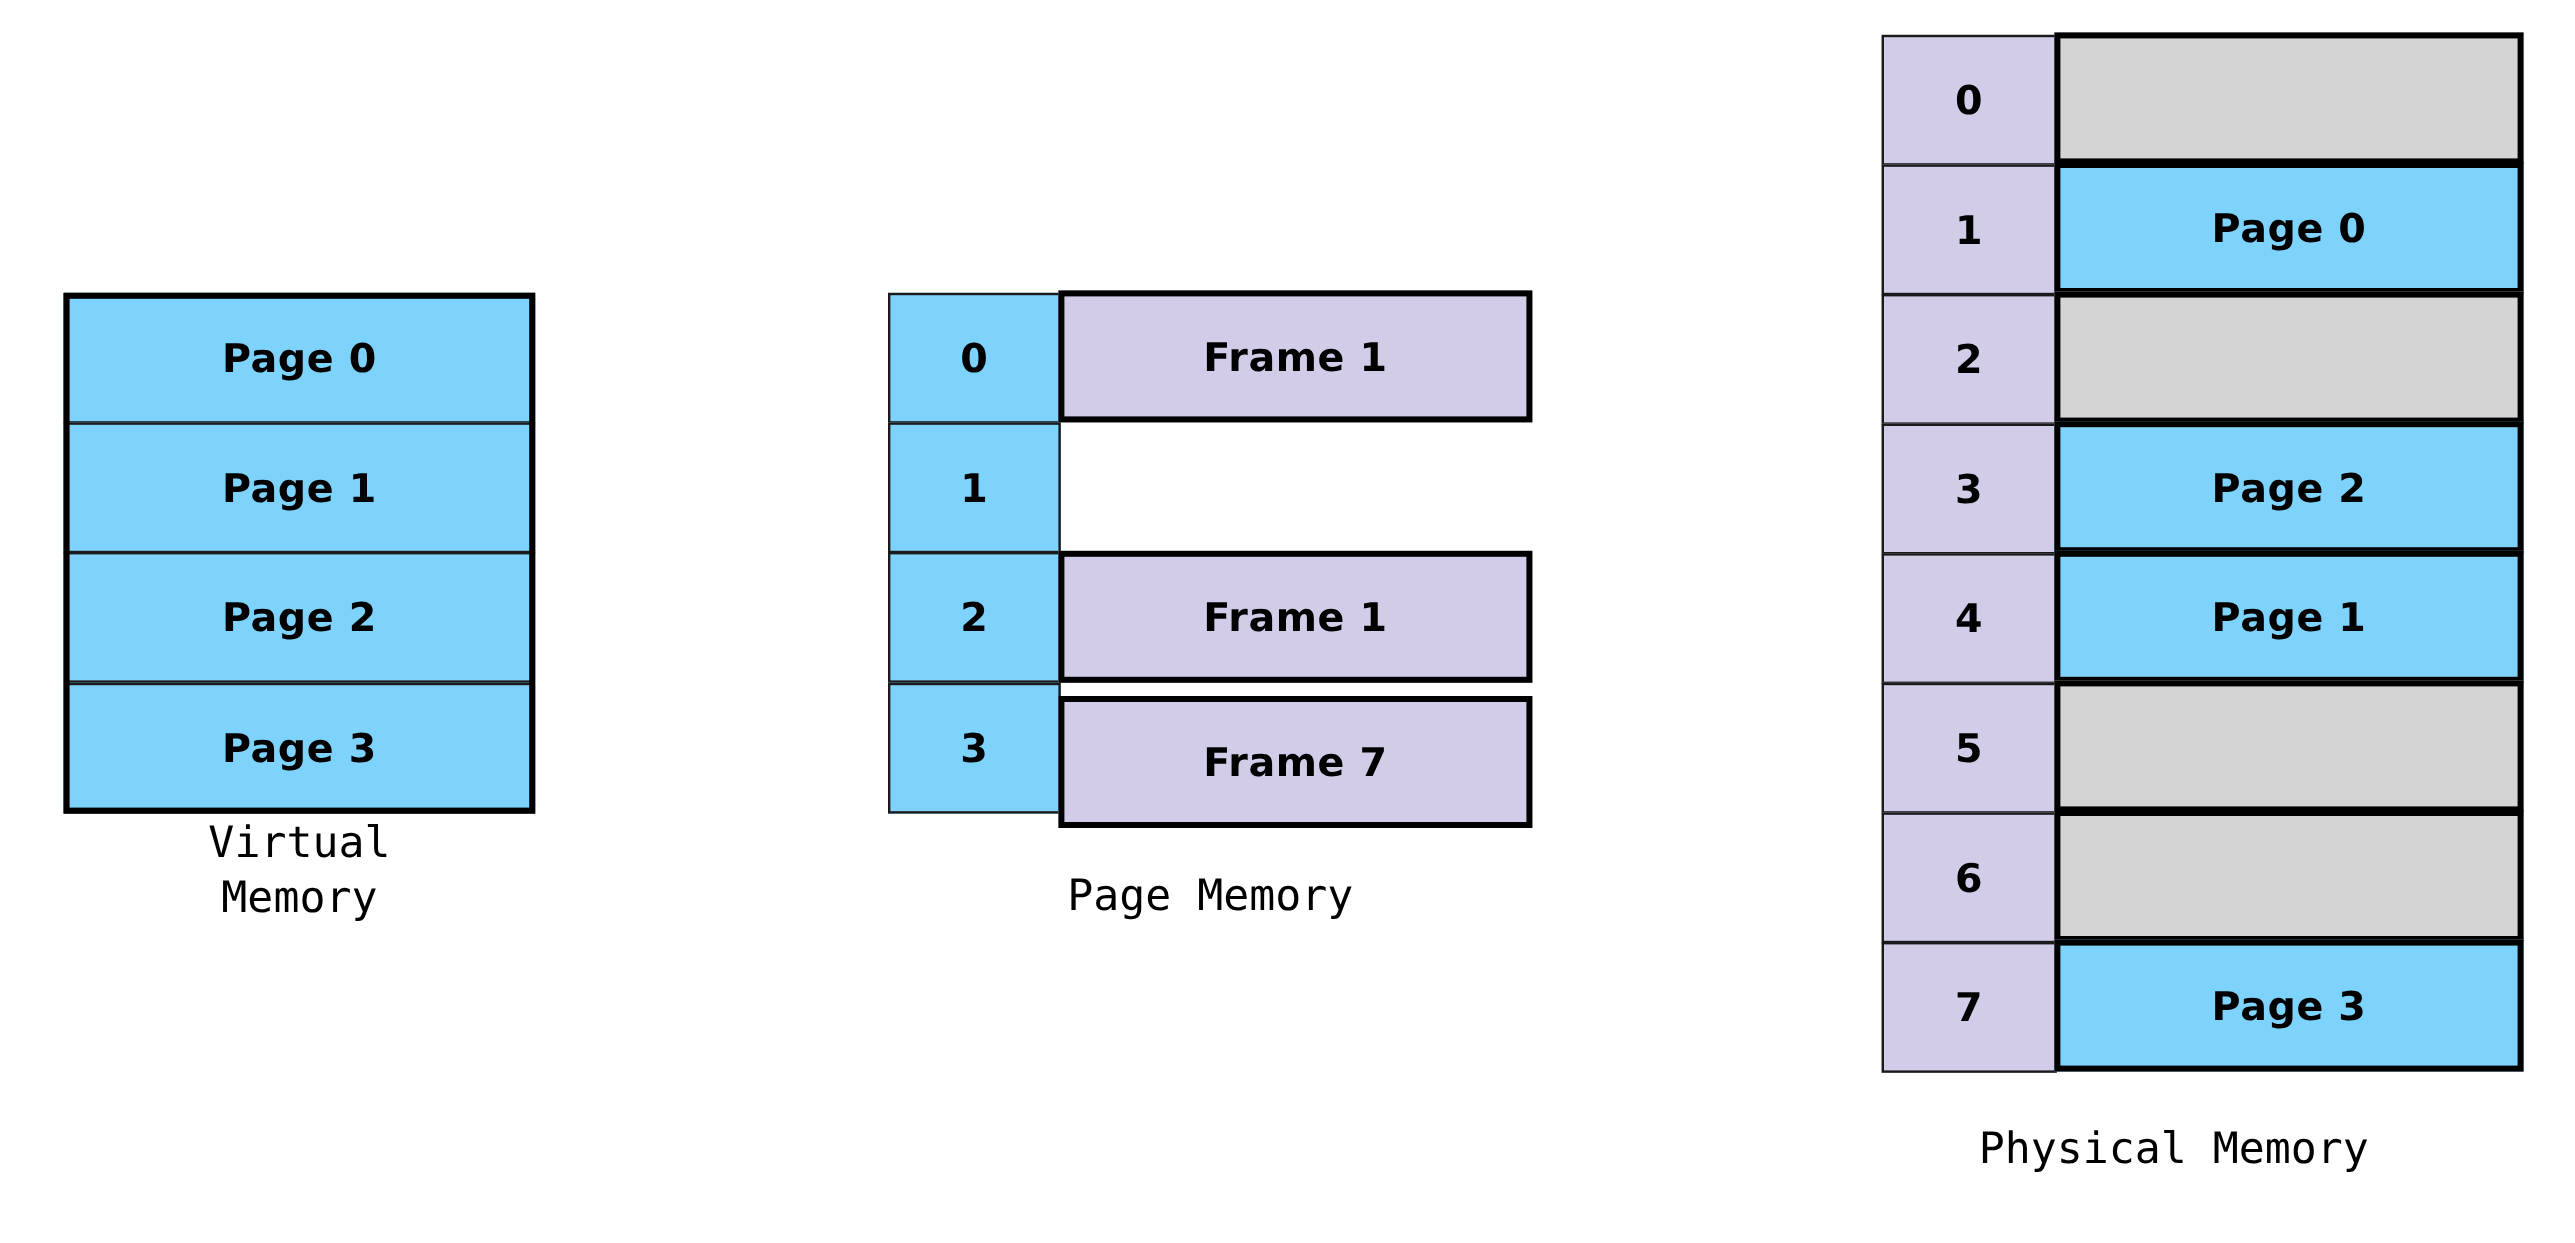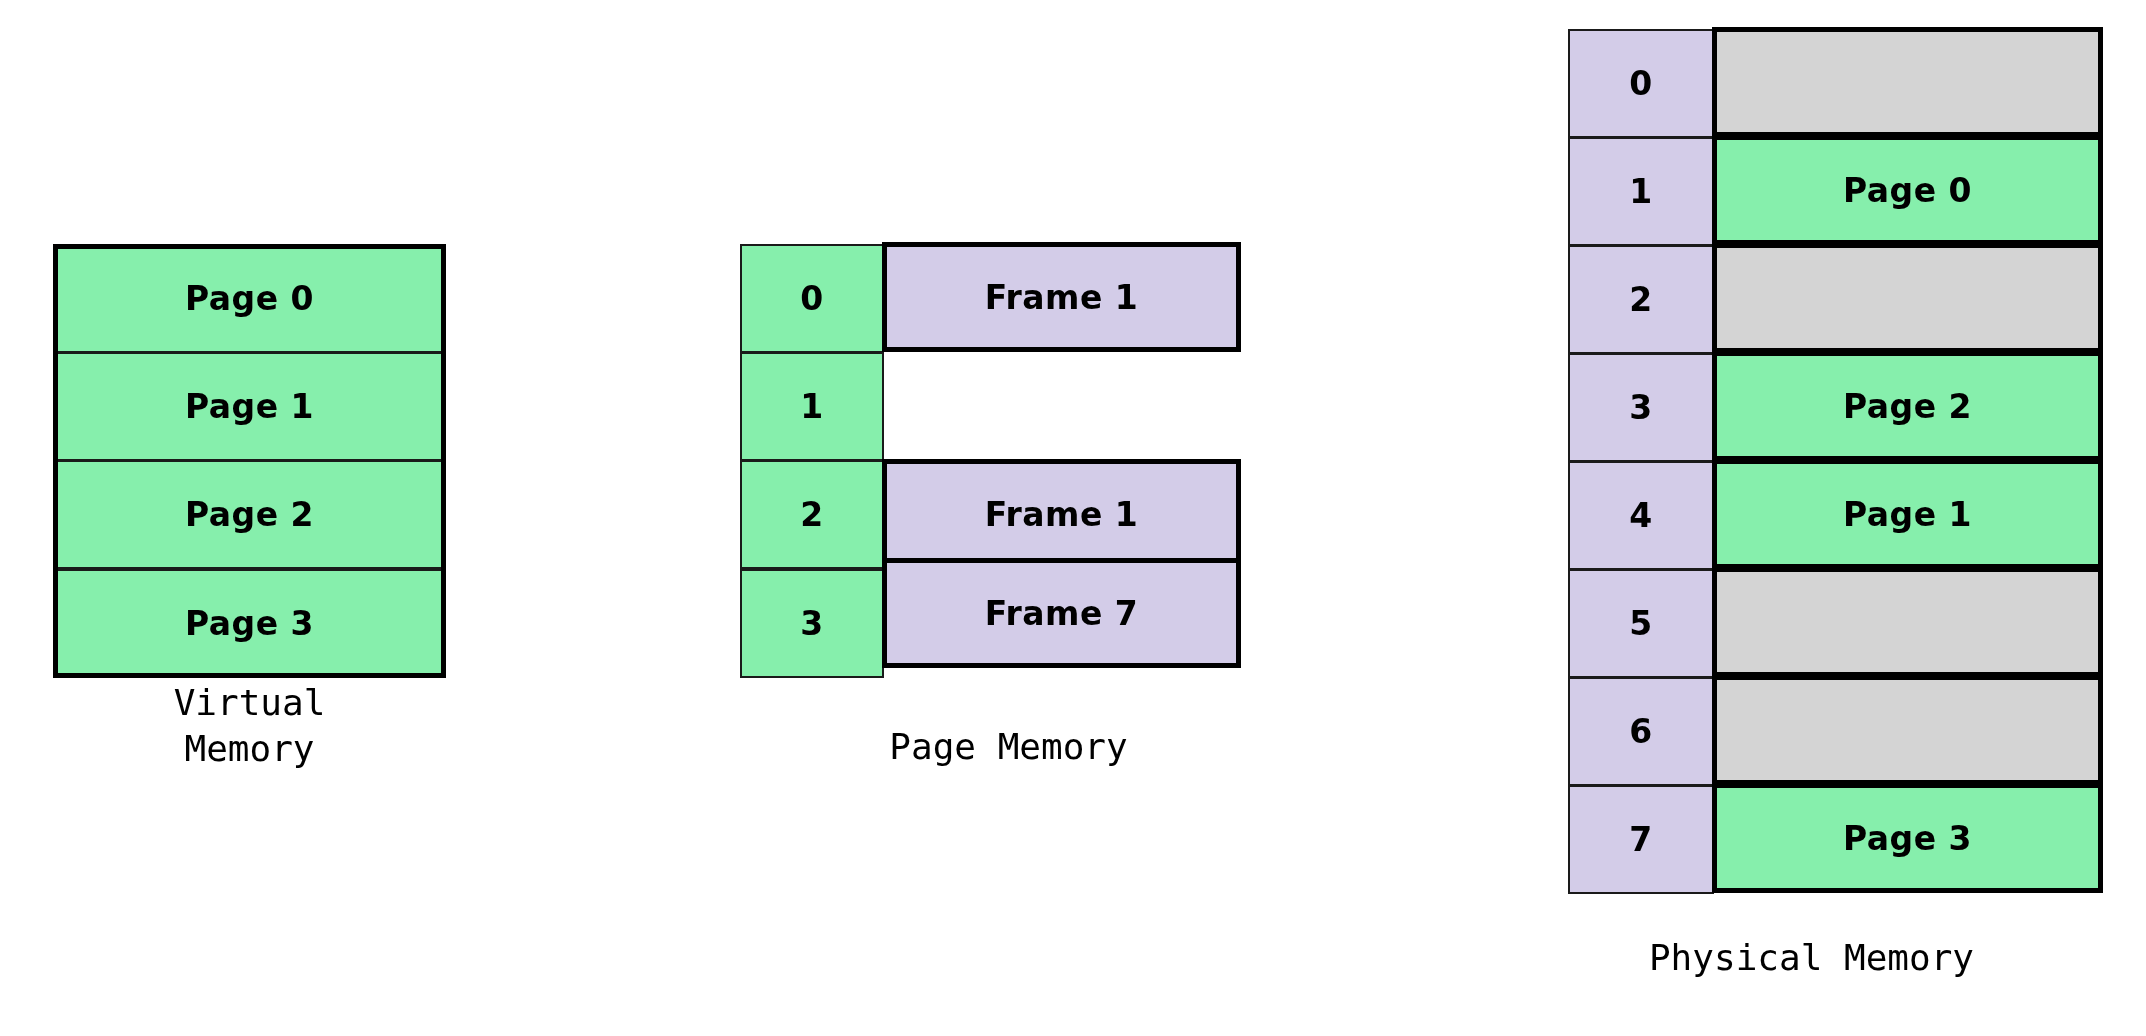--- a/index.html
+++ b/index.html
@@ -27,21 +27,21 @@
     align-items: center;
     justify-content: center;
     font-family: "DejaVu Sans", sans-serif;
     font-weight: bold;
     color: #000000;
     letter-spacing: 0.5px;
     white-space: pre;
   }
 
   
-  .fill-blue   { background: #86efac; }
+  .fill-blue   { background: #7dd3fc; }
   .fill-purple { background: #d3cce8; }
   .fill-gray   { background: #d4d4d4; }
 
   
   .bd-thick { border: 5px solid #000000; }
   .bd-thin  { border: 2px solid #1a1a1a; }
 
   
   .caption {
     position: absolute;
@@ -57,21 +57,21 @@
   #vm-panel     { left: 53px;  top: 244px; width: 393px; height: 434px; }
   #vm-outline   { position:absolute; left:0; top:0; width:393px; height:434px;
                   box-sizing:border-box; border:5px solid #000000; }
   .vm-row       { left: 0; width: 393px; height: 109px; font-size: 33px; }
 
   #vm-caption   { left: 53px; top: 680px; width: 393px; font-size: 36px; }
 
   
   #pt-panel     { left: 740px; top: 242px; width: 537px; height: 438px; }
   .pt-idx       { left: 0; width: 144px; height: 109px; font-size: 33px; }
-  .pt-val       { left: 142px; width: 359px; height: 110px; font-size: 33px; }
+  .pt-val       { left: 142px; width: 395px; height: 110px; font-size: 33px; }
 
   #pt-caption   { left: 740px; top: 724px; width: 537px; font-size: 36px; }
 
   
   #pm-panel     { left: 1568px; top: 27px; width: 535px; height: 864px; }
   .pm-idx       { left: 0; width: 146px; height: 109px; font-size: 33px; }
   .pm-val       { left: 144px; width: 391px; height: 110px; font-size: 33px; }
 
   #pm-caption   { left: 1544px; top: 935px; width: 535px; font-size: 36px; }
 </style>
@@ -90,21 +90,21 @@
 
 <div class="panel grid" id="pt-panel">
 
   <div class="cell pt-idx fill-blue bd-thin" style="top:2px;">0</div>
   <div class="cell pt-idx fill-blue bd-thin" style="top:110px;">1</div>
   <div class="cell pt-idx fill-blue bd-thin" style="top:218px;">2</div>
   <div class="cell pt-idx fill-blue bd-thin" style="top:327px;">3</div>
 
   <div class="cell pt-val fill-purple bd-thick" style="top:0px;">Frame 1</div>
   <div class="cell pt-val fill-purple bd-thick" style="top:217px;">Frame 1</div>
-  <div class="cell pt-val fill-purple bd-thick" style="top:316px;text-align:center;">Frame 7</div>
+  <div class="cell pt-val fill-purple bd-thick" style="top:338px;text-align:center;">Frame 7</div>
 </div>
 <div class="caption" id="pt-caption">Page Memory</div>
 
 <div class="panel grid" id="pm-panel">
 
   <div class="cell pm-idx fill-purple bd-thin" style="top:2px;">0</div>
   <div class="cell pm-idx fill-purple bd-thin" style="top:110px;">1</div>
   <div class="cell pm-idx fill-purple bd-thin" style="top:218px;">2</div>
   <div class="cell pm-idx fill-purple bd-thin" style="top:326px;">3</div>
   <div class="cell pm-idx fill-purple bd-thin" style="top:434px;">4</div>

